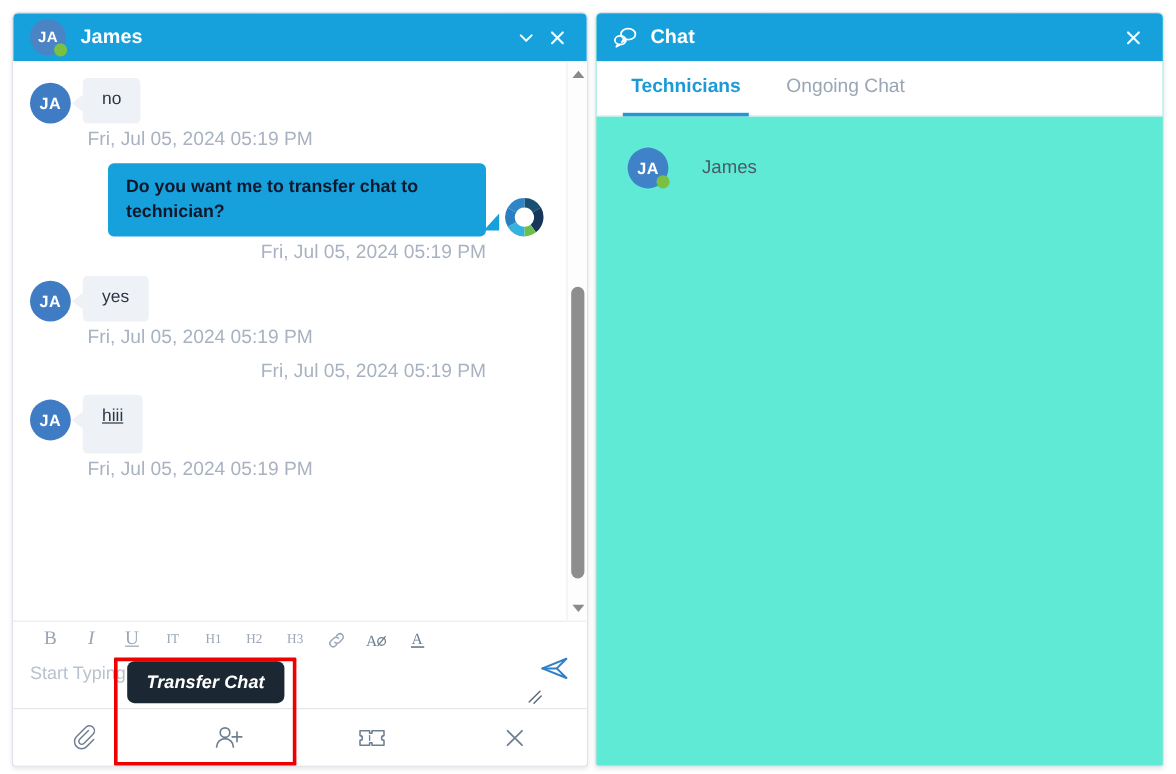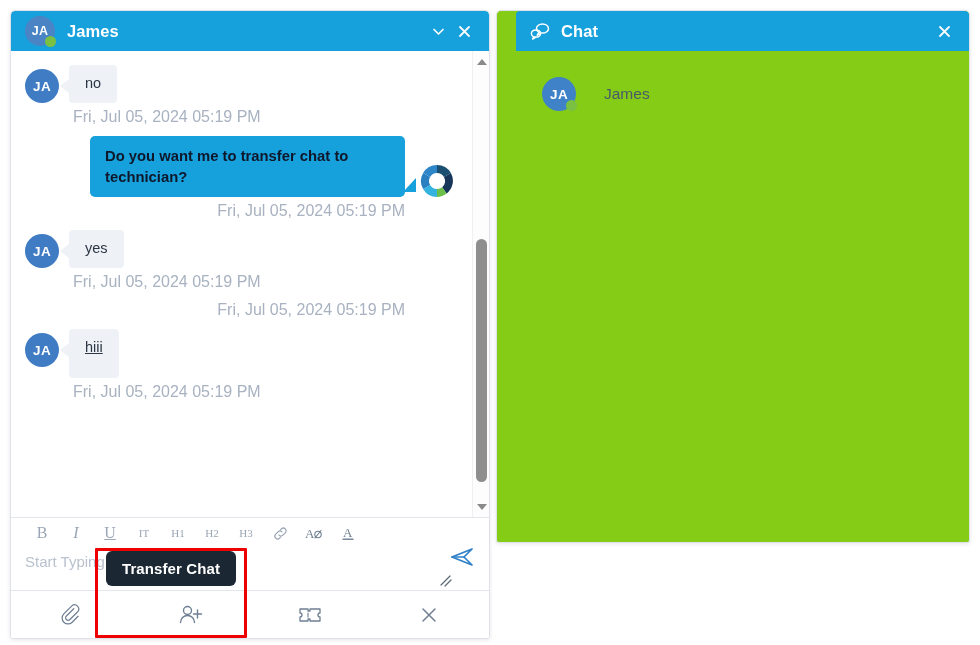--- a/index.html
+++ b/index.html
@@ -315,37 +315,37 @@
     top: 551px;
     background: #1b2733;
     color: #ffffff;
     font-size: 15px;
     font-weight: bold;
     padding: 9px 16px;
     border-radius: 6px;
     z-index: 45;
     white-space: nowrap;
     letter-spacing: .1px;
+    font-style: italic;
   }
 
   
   #chat-panel {
     position: absolute;
     left: 496px;
     top: 10px;
     width: 474px;
-    height: 533px;
-    background: #84cc16;
+    height: 629px;
+    background: #5eead4;
     border: 1px solid #dfe3e9;
     border-radius: 5px 5px 3px 3px;
     box-shadow: 0 1px 4px rgba(0,0,0,0.10);
     display: flex;
     flex-direction: column;
     overflow: hidden;
-    padding-left: 19px;
   }
 
   #panel-tabs {
     flex: 0 0 46px;
     display: flex;
     align-items: stretch;
     padding: 0 22px;
     border-bottom: 1px solid #e7eaee;
     background: #fff;
   }
@@ -579,20 +579,24 @@
         </svg>
       </span>
       <div class="hdr-title">Chat</div>
       <div class="hdr-btn">
         <svg width="17" height="17" viewBox="0 0 17 17">
             <path d="M4 4 L13 13 M13 4 L4 13" fill="none" stroke="#ffffff" stroke-width="1.8" stroke-linecap="round"></path>
           </svg>
       </div>
     </div>
 
+    <div id="panel-tabs">
+      <div class="tab active">Technicians</div>
+      <div class="tab">Ongoing Chat</div>
+    </div>
 
     <div id="tech-list">
       <div class="tech-row">
         <div class="tech-avatar-wrap">
           <div class="tech-avatar">JA</div>
           <div class="tech-dot"></div>
         </div>
         <div class="tech-name">James</div>
       </div>
     </div>

